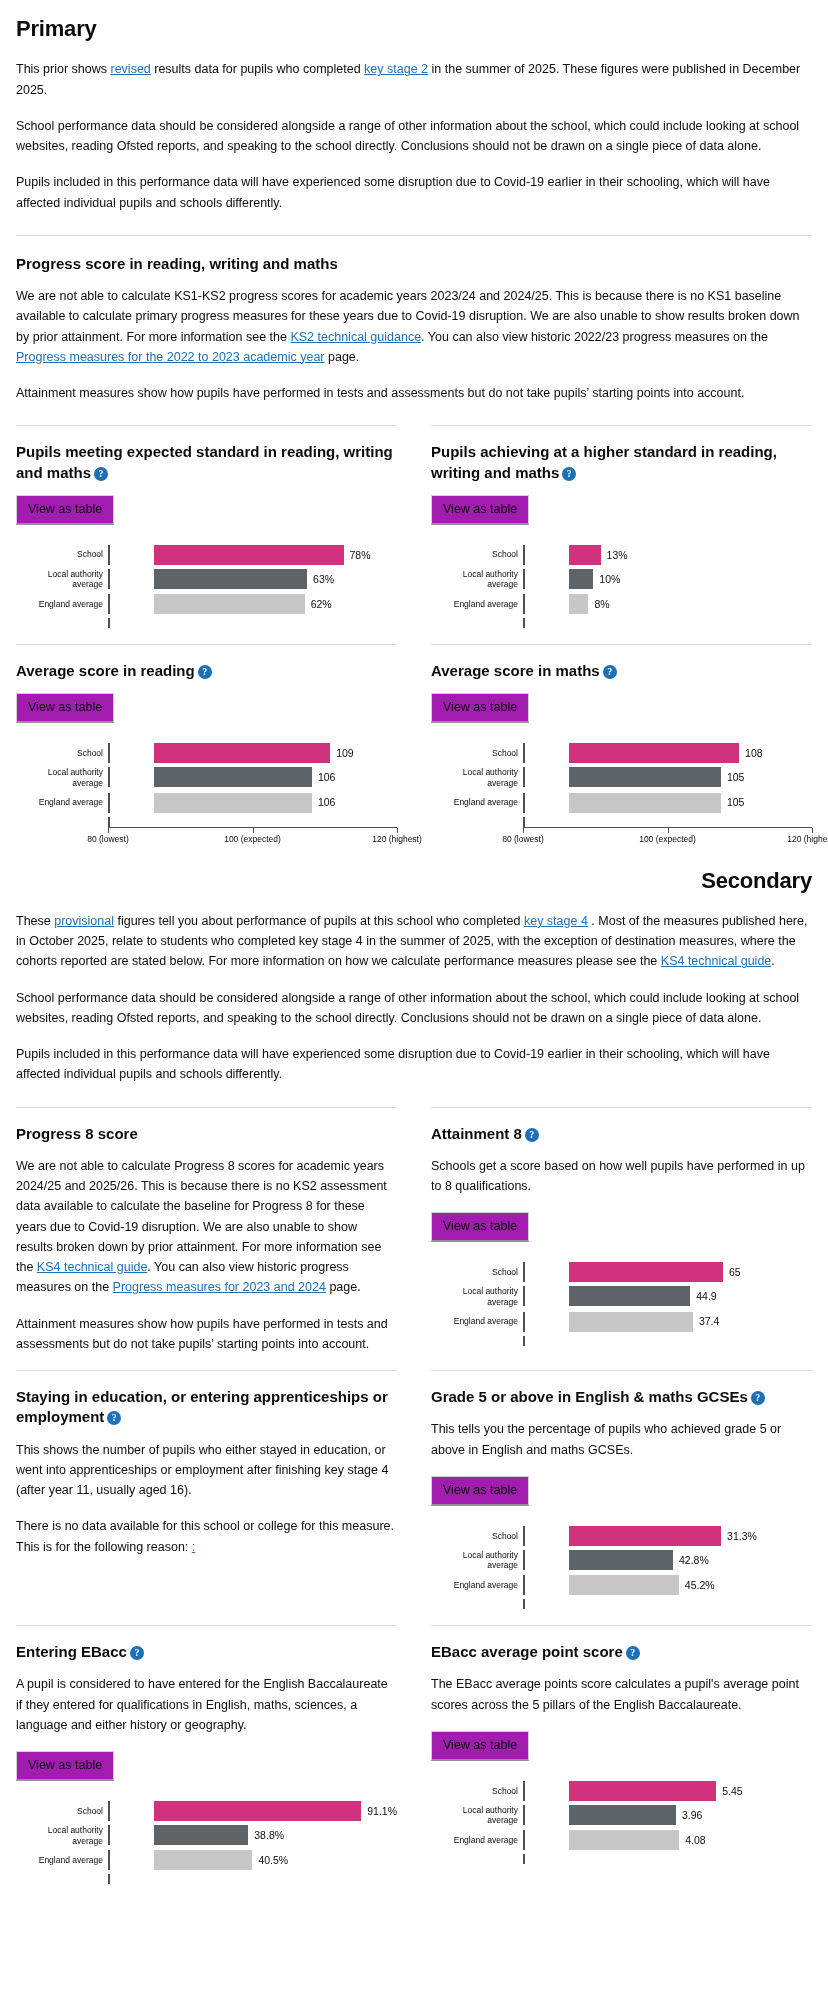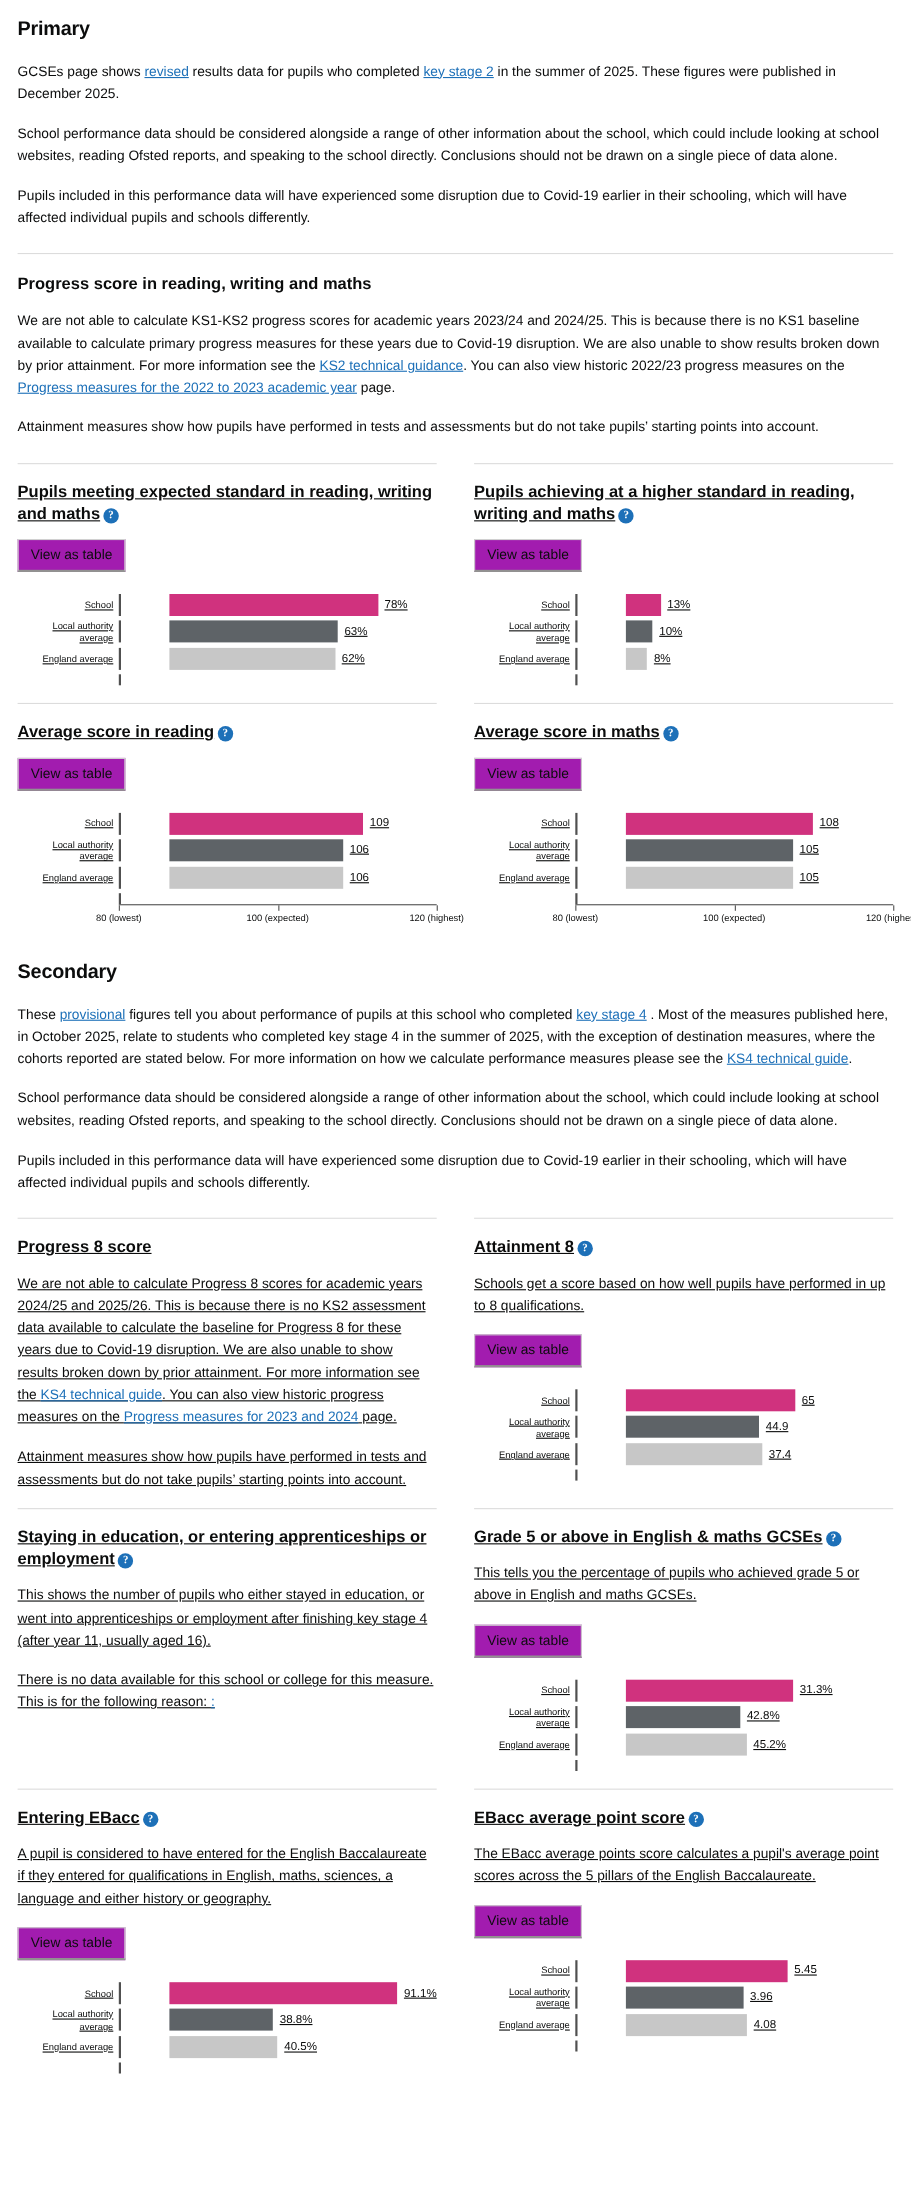--- a/index.html
+++ b/index.html
@@ -6,21 +6,21 @@
   html, body {
     margin: 0; padding: 0;
     background: #ffffff;
     color: #0b0c0c;
     font-family: "Liberation Sans", sans-serif;
   }
   body { width: 828px; }
   .page { width: 828px; padding: 0 16px 20px 16px; }
 
   h2.section-title {
-    font-size: 18px;
+    font-size: 22px;
     line-height: 1.15;
     font-weight: 700;
     margin: 16px 0 18px 0;
     letter-spacing: -0.2px;
   }
   h3.block-title {
     font-size: 15px;
     font-weight: 700;
     margin: 0 0 12px 0;
     line-height: 1.35;
@@ -67,21 +67,21 @@
     cursor: pointer;
     margin-bottom: 14px;
   }
 
   
   .cols {
     display: flex;
     gap: 34px;
     align-items: flex-start;
   }
-  .col { flex: 1 1 0; min-width: 0; text-decoration: underline; }
+  .col { flex: 1 1 0; min-width: 0; }
 
   .panel-rule {
     border-top: 1px solid #dcdcdc;
     margin-bottom: 16px;
   }
 
   
   .chart { margin: 6px 0 4px 0; }
   .chart-row {
     display: flex;
@@ -153,21 +153,21 @@
   .chart-pad { height: 12px; }
   .block-pad { height: 6px; }
 </style>
 </head>
 <body>
 
 <div class="page">
 
   <h2 class="section-title">Primary</h2>
 
-  <p class="body"><span>GCSEs page shows </span><a class="link" href="#">revised</a><span> results data for pupils who completed </span><a class="link" href="#">key stage 2</a><span> in the summer of 2025. These figures were published in December 2025.</span></p>
+  <p class="body"><span>This prior shows </span><a class="link" href="#">revised</a><span> results data for pupils who completed </span><a class="link" href="#">key stage 2</a><span> in the summer of 2025. These figures were published in December 2025.</span></p>
 
   <p class="body">School performance data should be considered alongside a range of other information about the school, which could include looking at school websites, reading Ofsted reports, and speaking to the school directly. Conclusions should not be drawn on a single piece of data alone.</p>
   <p class="body">Pupils included in this performance data will have experienced some disruption due to Covid-19 earlier in their schooling, which will have affected individual pupils and schools differently.</p>
 
   <hr class="rule">
 
   <h3 class="block-title">Progress score in reading, writing and maths</h3>
   <p class="body"><span>We are not able to calculate KS1-KS2 progress scores for academic years 2023/24 and 2024/25. This is because there is no KS1 baseline available to calculate primary progress measures for these years due to Covid-19 disruption. We are also unable to show results broken down by prior attainment. For more information see the </span><a class="link" href="#">KS2 technical guidance</a><span>. You can also view historic 2022/23 progress measures on the </span><a class="link" href="#">Progress measures for the 2022 to 2023 academic year</a><span> page.</span></p>
 
   <p class="body">Attainment measures show how pupils have performed in tests and assessments but do not take pupils’ starting points into account.</p>
@@ -329,21 +329,21 @@
           <div class="axis-labels">
             <span style="left: 0%;">80 (lowest)</span>
             <span style="left: 50%;">100 (expected)</span>
             <span style="left: 100%;">120 (highest)</span>
           </div>
         </div>
     </div>
 
   </div>
 
-  <h2 class="section-title" style="margin-top:26px;">Secondary</h2>
+  <h2 class="section-title" style="margin-top:16px;text-align:right;">Secondary</h2>
 
   <p class="body"><span>These </span><a class="link" href="#">provisional</a><span> figures tell you about performance of pupils at this school who completed </span><a class="link" href="#">key stage 4</a><span> . Most of the measures published here, in October 2025, relate to students who completed key stage 4 in the summer of 2025, with the exception of destination measures, where the cohorts reported are stated below. For more information on how we calculate performance measures please see the </span><a class="link" href="#">KS4 technical guide</a><span>.</span></p>
 
   <p class="body">School performance data should be considered alongside a range of other information about the school, which could include looking at school websites, reading Ofsted reports, and speaking to the school directly. Conclusions should not be drawn on a single piece of data alone.</p>
   <p class="body">Pupils included in this performance data will have experienced some disruption due to Covid-19 earlier in their schooling, which will have affected individual pupils and schools differently.</p>
 
   <div class="block-pad"></div>
 
   <div class="cols">
 

